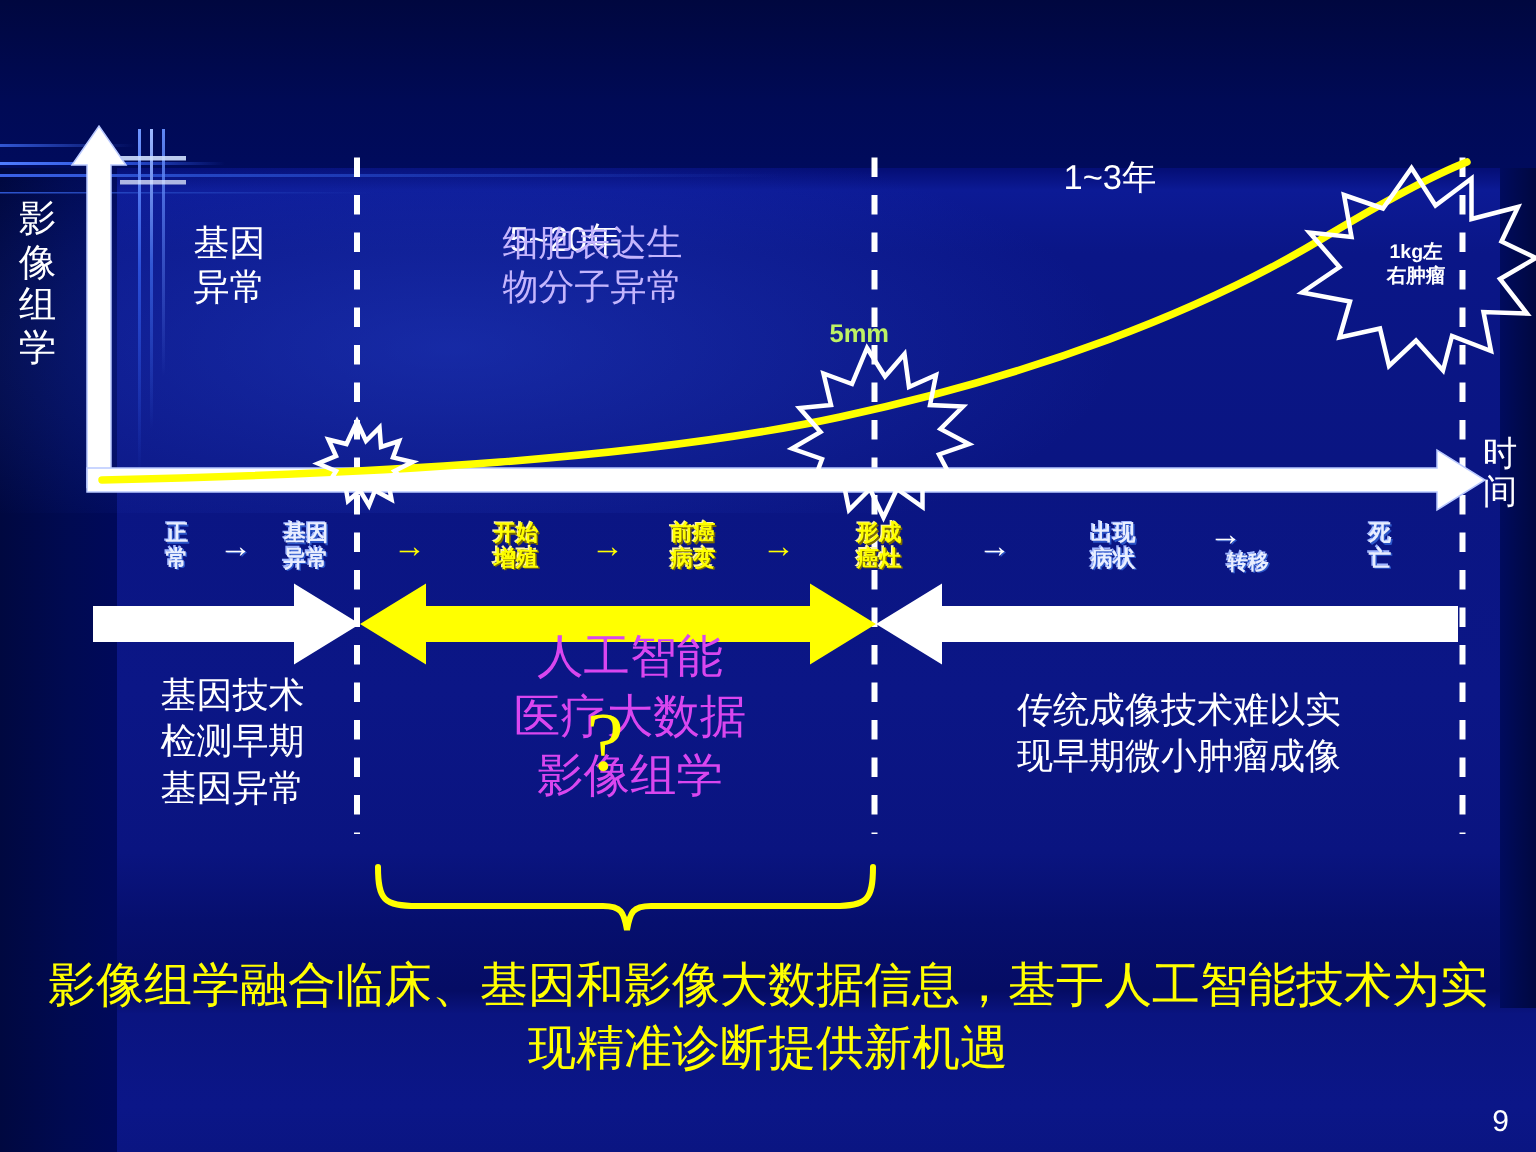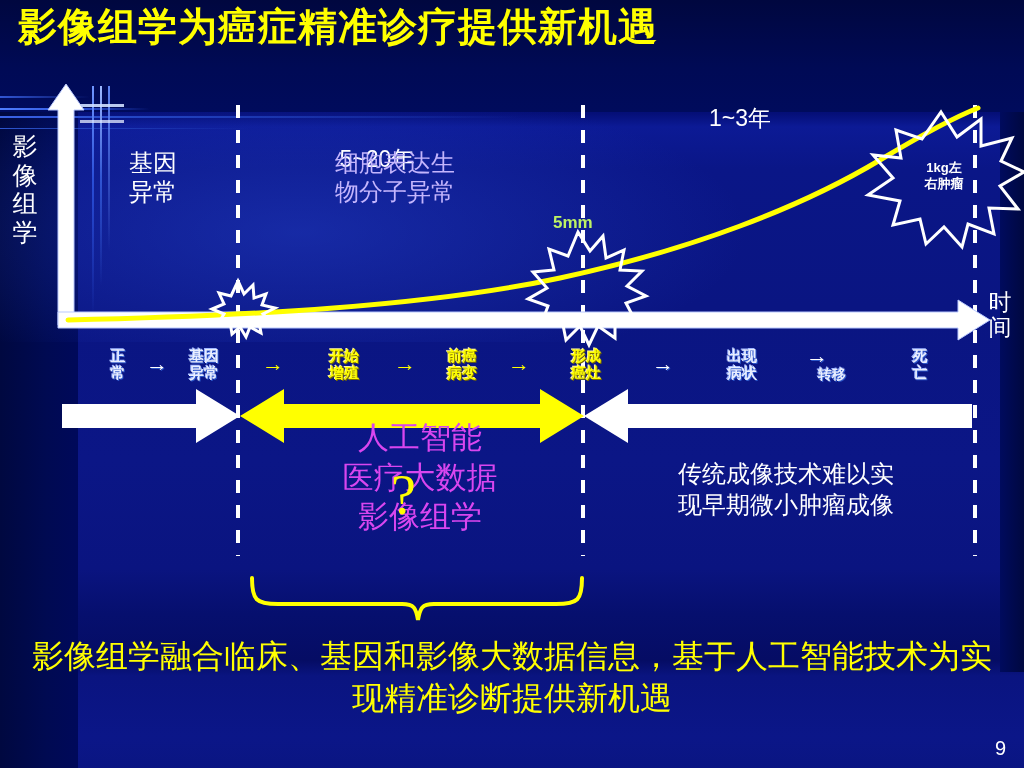--- a/index.html
+++ b/index.html
@@ -110,21 +110,20 @@
   <div class="hline hl3"></div>
   <div class="hline hl1"></div>
   <div class="hline hl2"></div>
   <div class="hline hl4"></div>
   <div class="vline vl1"></div>
   <div class="vline vl2"></div>
   <div class="vline vl3"></div>
   <div class="plus-h1"></div>
   <div class="plus-h2"></div>
 
-  <div class="title">影像组学为癌症精准诊疗提供新机遇</div>
 
   <div class="yaxis-label">影像组学</div>
   <div class="xaxis-label">时间</div>
 
   <svg class="layer" viewBox="0 0 1024 768">
 
     <g stroke="#ffffff" stroke-width="4" stroke-dasharray="13 12" fill="none">
       <line x1="238" y1="105" x2="238" y2="556"></line>
       <line x1="583" y1="105" x2="583" y2="556"></line>
       <line x1="975" y1="105" x2="975" y2="556"></line>
@@ -175,20 +174,21 @@
     <div class="chain-item emb-y" style="left:432px;top:6px;width:60px;">前癌<br>病变</div>
     <div class="arrow-g arr-y" style="left:508px;top:12px;">→</div>
     <div class="chain-item emb-y" style="left:556px;top:6px;width:60px;">形成<br>癌灶</div>
     <div class="arrow-g arr-w" style="left:652px;top:12px;">→</div>
     <div class="chain-item emb-w" style="left:712px;top:6px;width:60px;">出现<br>病状</div>
     <div class="arrow-g arr-w" style="left:806px;top:4px;">→</div>
     <div class="chain-item emb-w" style="left:806px;top:26px;width:52px;font-size:14px;">转移</div>
     <div class="chain-item emb-w" style="left:900px;top:6px;width:40px;">死<br>亡</div>
   </div>
 
+  <div class="note n1">基因技术<br>检测早期<br>基因异常</div>
   <div class="note n2">人工智能<br>医疗大数据<br>影像组学</div>
   <div class="qmark">?</div>
   <div class="note n3">传统成像技术难以实<br>现早期微小肿瘤成像</div>
 
   <div class="summary">影像组学融合临床、基因和影像大数据信息，基于人工智能技术为实现精准诊断提供新机遇</div>
   <div class="pagenum">9</div>
 
 </div>
 
 </body></html>

